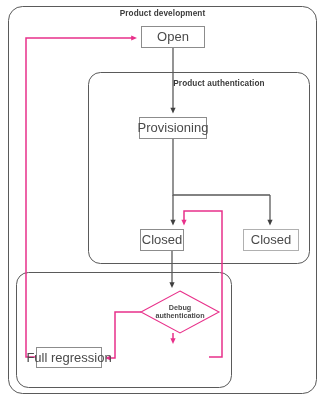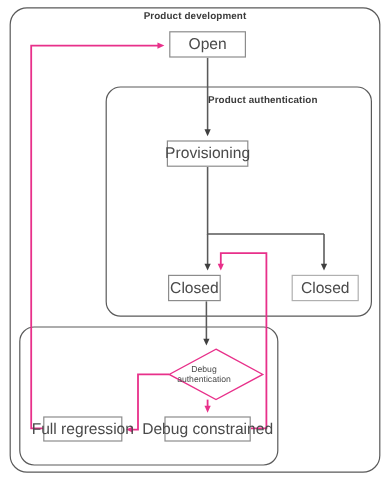--- a/index.html
+++ b/index.html
@@ -23,23 +23,23 @@
     display:flex;align-items:center;justify-content:center;
     background:#ffffff;
     font-size:13px;color:#4a4a4a;
     text-align:center;line-height:1.18;
   }
   .node.rect{border:1px solid #8c8c8c;}
   .node.rect.thin{border:1px solid #b0b0b0;}
   .node .lbl{padding:0 2px;white-space:nowrap;}
   .diamond-label{
     position:absolute;
-    display:flex;align-items:center;justify-content:flex-start;
+    display:flex;align-items:center;justify-content:center;
     font-size:7.2px;color:#4a4a4a;text-align:center;line-height:1.18;
-    white-space:nowrap;pointer-events:none;
+    white-space:nowrap;pointer-events:none;font-weight:bold;
   }
 </style>
 </head>
 <body>
 
 <div id="diagram-root">
 
   <svg class="layer" viewBox="0 0 325 400">
     <defs>
       <marker id="ah-gray" markerWidth="7" markerHeight="7" refX="3.2" refY="3.2" orient="auto" markerUnits="userSpaceOnUse">
@@ -97,17 +97,14 @@
   </div>
 
   <div class="diamond-label" style="left:141px;top:291px;width:78px;height:42px;">
     <span style="display:block;white-space:normal;max-width:58px;">Debug authentication</span>
   </div>
 
   <div class="node rect" style="left:36px;top:347px;width:66px;height:21px;">
     <span class="lbl">Full regression</span>
   </div>
 
-  <div class="node rect" style="left:137px;top:347px;width:72px;height:21px;">
-    <span class="lbl">Debug constrained</span>
-  </div>
 
 </div>
 
 </body></html>

